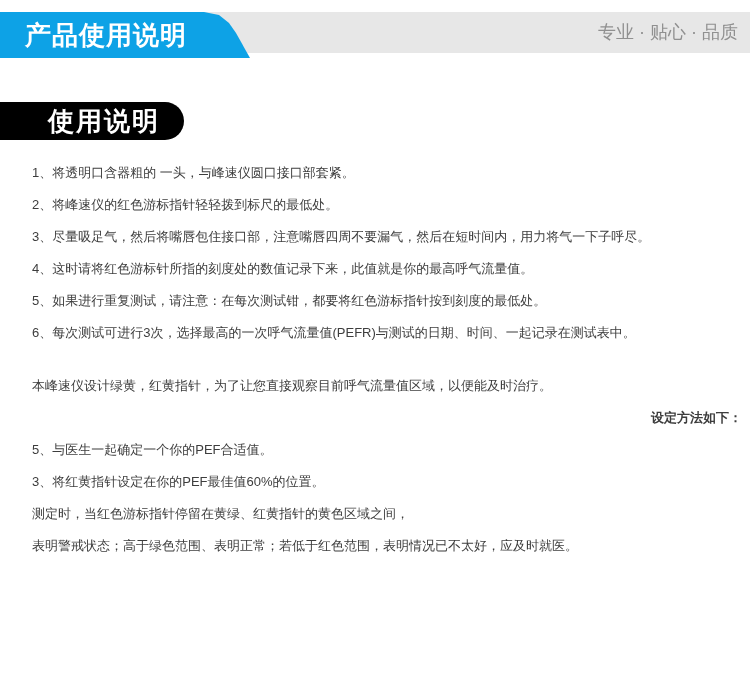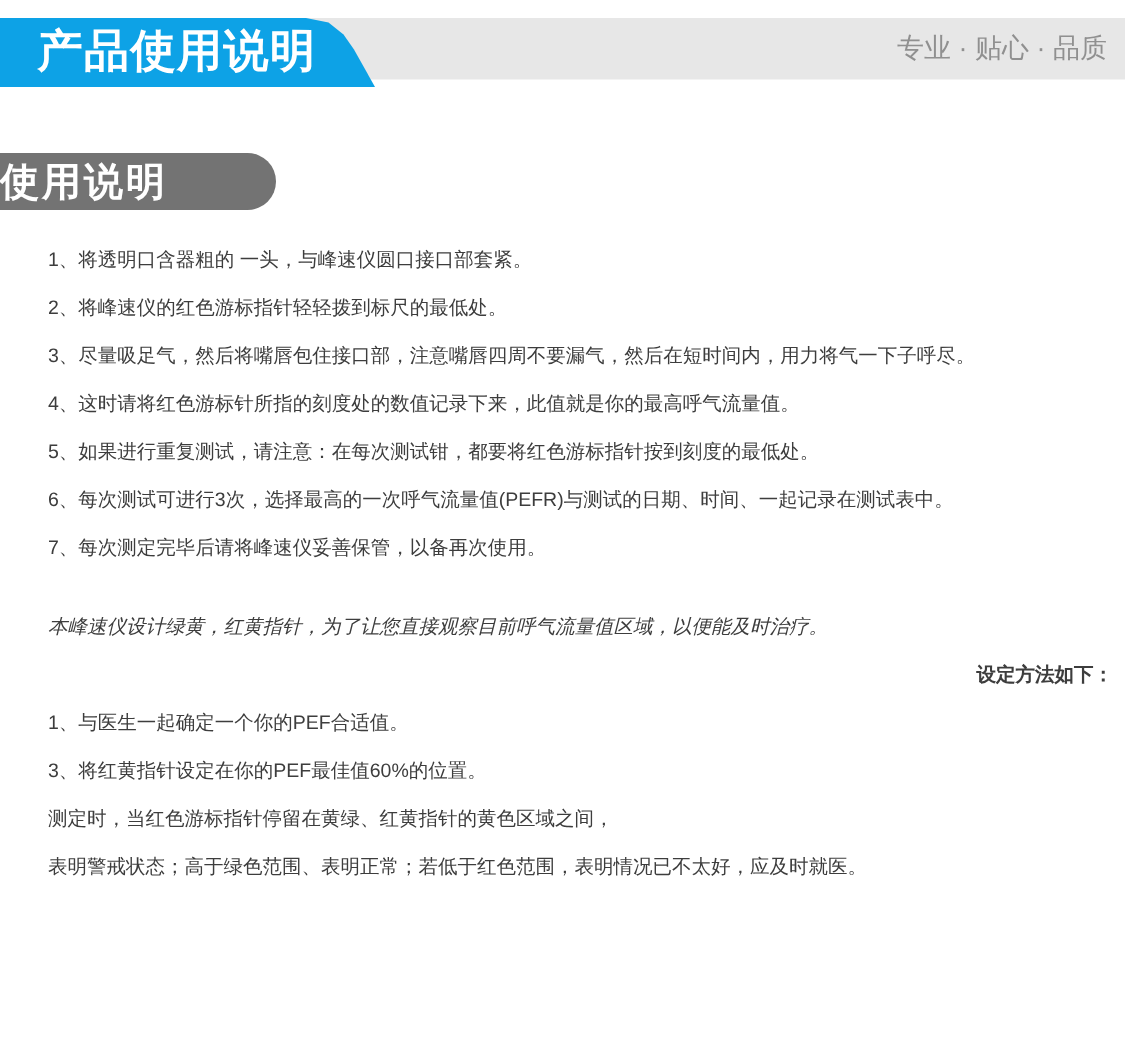--- a/index.html
+++ b/index.html
@@ -22,51 +22,52 @@
   }
   .header-banner {
     position: absolute; left: 0; top: 0;
     width: 256px; height: 46px;
     background: #0da2e6;
     clip-path: polygon(0 0, 204px 0, 219px 3px, 229px 11px, 236px 21px, 250px 46px, 0 46px);
   }
   .header-banner-title {
     position: absolute; left: 25px; top: 0;
     height: 64px; line-height: 46px;
-    color: #ffffff; font-size: 30px; font-weight: bold;
+    color: #ffffff; font-size: 26px; font-weight: bold;
     letter-spacing: 1px; white-space: nowrap;
   }
   .header-tagline {
     position: absolute; right: 12px; top: 0;
     height: 41px; line-height: 41px;
     color: #909090; font-size: 18px;
     white-space: nowrap;
   }
 
   
   .section-pill {
     margin-top: 32px;
     width: 184px; height: 38px;
-    background: #737373;
+    background: #000000;
     border-radius: 0 19px 19px 0;
     color: #ffffff;
     font-size: 26px; font-weight: bold;
     line-height: 38px;
+    padding-left: 48px;
     letter-spacing: 2px;
     white-space: nowrap;
   }
 
   
   .content {
     padding: 17px 8px 0 32px;
     color: #3d3d3d;
     font-size: 13px;
   }
   .content p { line-height: 32px; margin: 0; }
-  .design-note { margin-top: 21px !important; font-style: italic; }
+  .design-note { margin-top: 21px !important; }
   .settings-heading { font-weight: bold; text-align: right; }
 </style>
 </head>
 <body>
 
 <div class="header">
   <div class="header-bar"></div>
   <div class="header-banner"></div>
   <div class="header-banner-title">产品使用说明</div>
   <div class="header-tagline">专业 · 贴心 · 品质</div>
@@ -74,23 +75,22 @@
 
 <div class="section-pill">使用说明</div>
 
 <div class="content">
   <p>1、将透明口含器粗的 一头，与峰速仪圆口接口部套紧。</p>
   <p>2、将峰速仪的红色游标指针轻轻拨到标尺的最低处。</p>
   <p>3、尽量吸足气，然后将嘴唇包住接口部，注意嘴唇四周不要漏气，然后在短时间内，用力将气一下子呼尽。</p>
   <p>4、这时请将红色游标针所指的刻度处的数值记录下来，此值就是你的最高呼气流量值。</p>
   <p>5、如果进行重复测试，请注意：在每次测试钳，都要将红色游标指针按到刻度的最低处。</p>
   <p>6、每次测试可进行3次，选择最高的一次呼气流量值(PEFR)与测试的日期、时间、一起记录在测试表中。</p>
-  <p>7、每次测定完毕后请将峰速仪妥善保管，以备再次使用。</p>
 
   <p class="design-note">本峰速仪设计绿黄，红黄指针，为了让您直接观察目前呼气流量值区域，以便能及时治疗。</p>
 
   <p class="settings-heading">设定方法如下：</p>
-  <p>1、与医生一起确定一个你的PEF合适值。</p>
+  <p>5、与医生一起确定一个你的PEF合适值。</p>
   <p>3、将红黄指针设定在你的PEF最佳值60%的位置。</p>
 
   <p>测定时，当红色游标指针停留在黄绿、红黄指针的黄色区域之间，</p>
   <p>表明警戒状态；高于绿色范围、表明正常；若低于红色范围，表明情况已不太好，应及时就医。</p>
 </div>
 
 </body></html>

